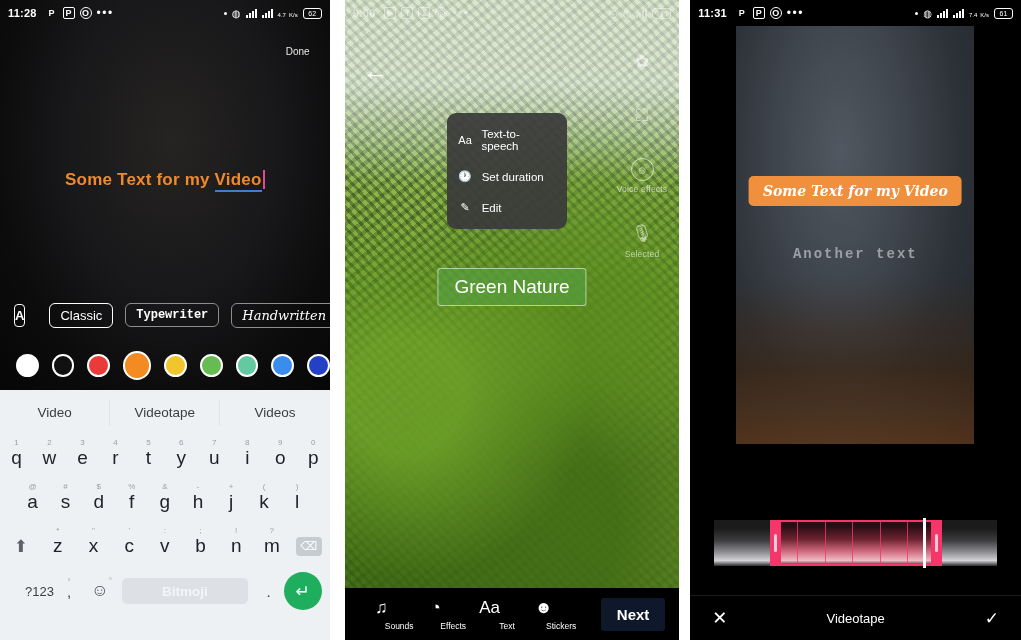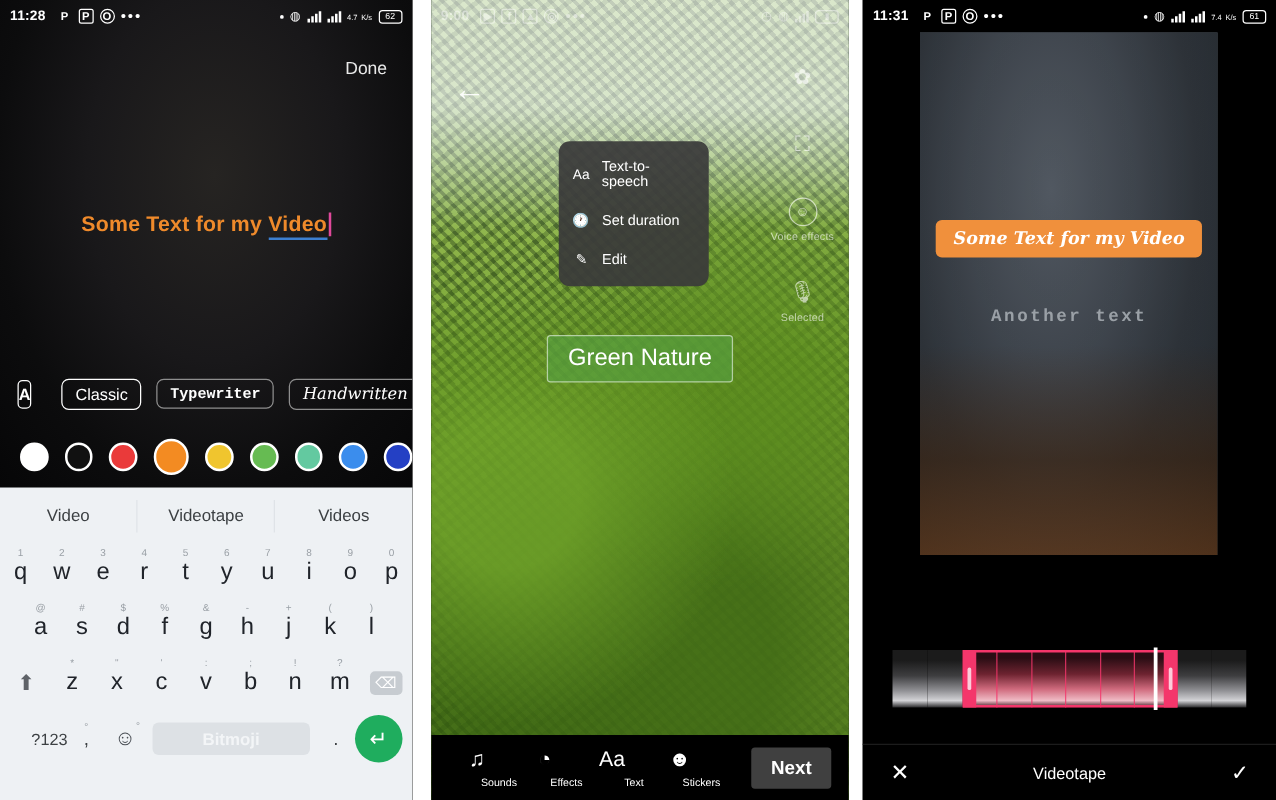--- a/index.html
+++ b/index.html
@@ -48,21 +48,21 @@
   }
 
   
   .p1-canvas {
     position: absolute; top: 0; left: 0; right: 0; height: 390px;
     background:
       radial-gradient(ellipse at 52% 36%, #262422 0%, #19181a 42%, #0c0c0d 72%, #060607 100%);
   }
   .done-btn {
     position: absolute; top: 46px; right: 20px;
-    color: #e9e9e9; font-size: 14px; z-index: 30;
+    color: #e9e9e9; font-size: 10px; z-index: 30;
   }
   .edit-text-wrap {
     position: absolute; top: 170px; left: 0; right: 0;
     text-align: center; z-index: 20;
   }
   .edit-text {
     display: inline-block; position: relative;
     color: #ef8a2b; font-size: 17px; font-weight: bold;
     letter-spacing: .2px;
   }
@@ -205,21 +205,21 @@
     padding: 0 10px;
   }
   .bt-item {
     width: 54px; display: flex; flex-direction: column; align-items: center; gap: 3px;
     color: #fff;
   }
   .bt-glyph { font-size: 17px; line-height: 20px; height: 20px; display: flex; align-items: center; }
   .bt-lbl { font-size: 8.5px; margin-left: 35px; }
   .next-btn {
     margin-left: auto; margin-right: 4px;
-    background: #404040; color: #fff; font-size: 15px; font-weight: bold;
+    background: #0f172a; color: #fff; font-size: 15px; font-weight: bold;
     padding: 8px 16px; border-radius: 3px;
   }
 
   
   .p3-preview {
     position: absolute; left: 46px; top: 26px; width: 238px; height: 418px;
     background:
       radial-gradient(ellipse at 44% 30%, #5c646e 0%, #474e57 35%, #333940 62%, #242a30 100%),
       linear-gradient(to bottom, #4e555e 0%, #3a4048 55%, #2a2118 86%, #3b2510 100%);
     overflow: hidden;

